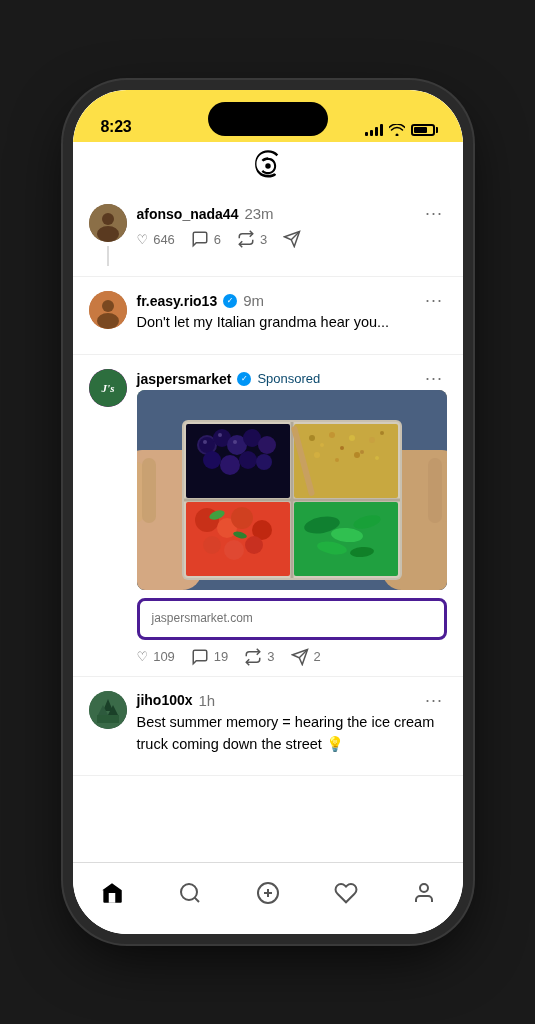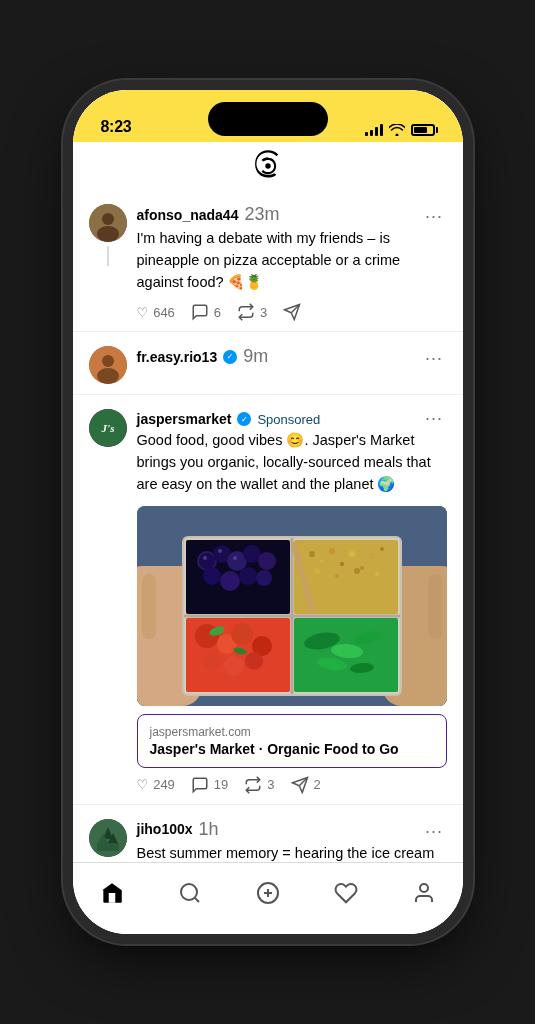--- a/index.html
+++ b/index.html
@@ -218,21 +218,21 @@
       font-size: 8px;
       flex-shrink: 0;
     }
 
     .sponsored-label {
       font-size: 13px;
       color: #0c4a6e;
     }
 
     .post-time {
-      font-size: 18px;
+      font-size: 15px;
       color: #737373;
     }
 
     .more-btn {
       color: #737373;
       font-size: 18px;
       line-height: 1;
       padding: 0 4px;
       cursor: pointer;
     }
@@ -273,21 +273,21 @@
       width: 100%;
       height: 100%;
       background: linear-gradient(135deg, #4a7c59 0%, #2d5a3d 30%, #8B6F47 70%, #3a5a7c 100%);
       position: relative;
       display: flex;
       align-items: center;
       justify-content: center;
     }
 
     .ad-link-box {
-      border: 1px solid #4c1d95;
+      border: 3px solid #4c1d95;
       border-radius: 8px;
       padding: 10px 12px;
       margin-top: 8px;
       margin-bottom: 6px;
     }
 
     .ad-link-domain {
       font-size: 12px;
       color: #737373;
       margin-bottom: 2px;
@@ -410,21 +410,20 @@
             <div class="thread-line"></div>
           </div>
           <div class="post-content-col">
             <div class="post-user-row">
               <div class="post-user-left">
                 <span class="username">afonso_nada44</span>
                 <span class="post-time">23m</span>
               </div>
               <span class="more-btn">···</span>
             </div>
-            <p class="post-text">I'm having a debate with my friends – is pineapple on pizza acceptable or a crime against food? 🍕🍍</p>
             <div class="post-actions">
               <div class="action-btn">
                 <span>♡</span>
                 <span>646</span>
               </div>
               <div class="action-btn">
                 <svg width="18" height="18" viewBox="0 0 24 24" fill="none" stroke="#555" stroke-width="2">
                   <path d="M21 15a2 2 0 0 1-2 2H7l-4 4V5a2 2 0 0 1 2-2h14a2 2 0 0 1 2 2z"></path>
                 </svg>
                 <span>6</span>
@@ -462,20 +461,21 @@
           </div>
           <div class="post-content-col">
             <div class="post-user-row">
               <div class="post-user-left">
                 <span class="username">fr.easy.rio13</span>
                 <div class="verified-badge">✓</div>
                 <span class="post-time">9m</span>
               </div>
               <span class="more-btn">···</span>
             </div>
+            <p class="post-text">Don't let my Italian grandma hear you...</p>
           </div>
         </div>
       </div>
 
       <div class="post">
         <div class="post-row">
           <div class="post-left-col">
             <div class="avatar avatar-jaspers">
               <svg width="38" height="38" viewBox="0 0 38 38">
                 <circle cx="19" cy="19" r="19" fill="#2d6e3e"></circle>
@@ -485,21 +485,20 @@
           </div>
           <div class="post-content-col">
             <div class="post-user-row">
               <div class="post-user-left">
                 <span class="username">jaspersmarket</span>
                 <div class="verified-badge">✓</div>
                 <span class="sponsored-label">Sponsored</span>
               </div>
               <span class="more-btn">···</span>
             </div>
-            <p class="post-text">Good food, good vibes 😊. Jasper's Market brings you organic, locally-sourced meals that are easy on the wallet and the planet 🌍</p>
 
             <div class="ad-image">
               <div class="ad-image-visual">
 
                 <svg width="100%" height="100%" viewBox="0 0 340 200" preserveAspectRatio="xMidYMid slice">
 
                   <rect width="340" height="200" fill="#4a6080"></rect>
 
                   <rect x="0" y="60" width="80" height="140" rx="20" fill="#d4a882"></rect>
 
@@ -570,27 +569,26 @@
 
                   <rect x="325" y="80" width="15" height="55" rx="7" fill="#c0986a" opacity="0.9"></rect>
                   <rect x="318" y="72" width="14" height="60" rx="7" fill="#c8a070" opacity="0.9"></rect>
                   <rect x="306" y="68" width="14" height="65" rx="7" fill="#c0986a" opacity="0.9"></rect>
                 </svg>
               </div>
             </div>
 
             <div class="ad-link-box">
               <div class="ad-link-domain">jaspersmarket.com</div>
-              <div class="ad-link-title">Jasper's Market · Organic Food to Go</div>
             </div>
 
             <div class="post-actions">
               <div class="action-btn">
                 <span>♡</span>
-                <span>249</span>
+                <span>109</span>
               </div>
               <div class="action-btn">
                 <svg width="18" height="18" viewBox="0 0 24 24" fill="none" stroke="#555" stroke-width="2">
                   <path d="M21 15a2 2 0 0 1-2 2H7l-4 4V5a2 2 0 0 1 2-2h14a2 2 0 0 1 2 2z"></path>
                 </svg>
                 <span>19</span>
               </div>
               <div class="action-btn">
                 <svg width="18" height="18" viewBox="0 0 24 24" fill="none" stroke="#555" stroke-width="2">
                   <polyline points="17 1 21 5 17 9"></polyline>

